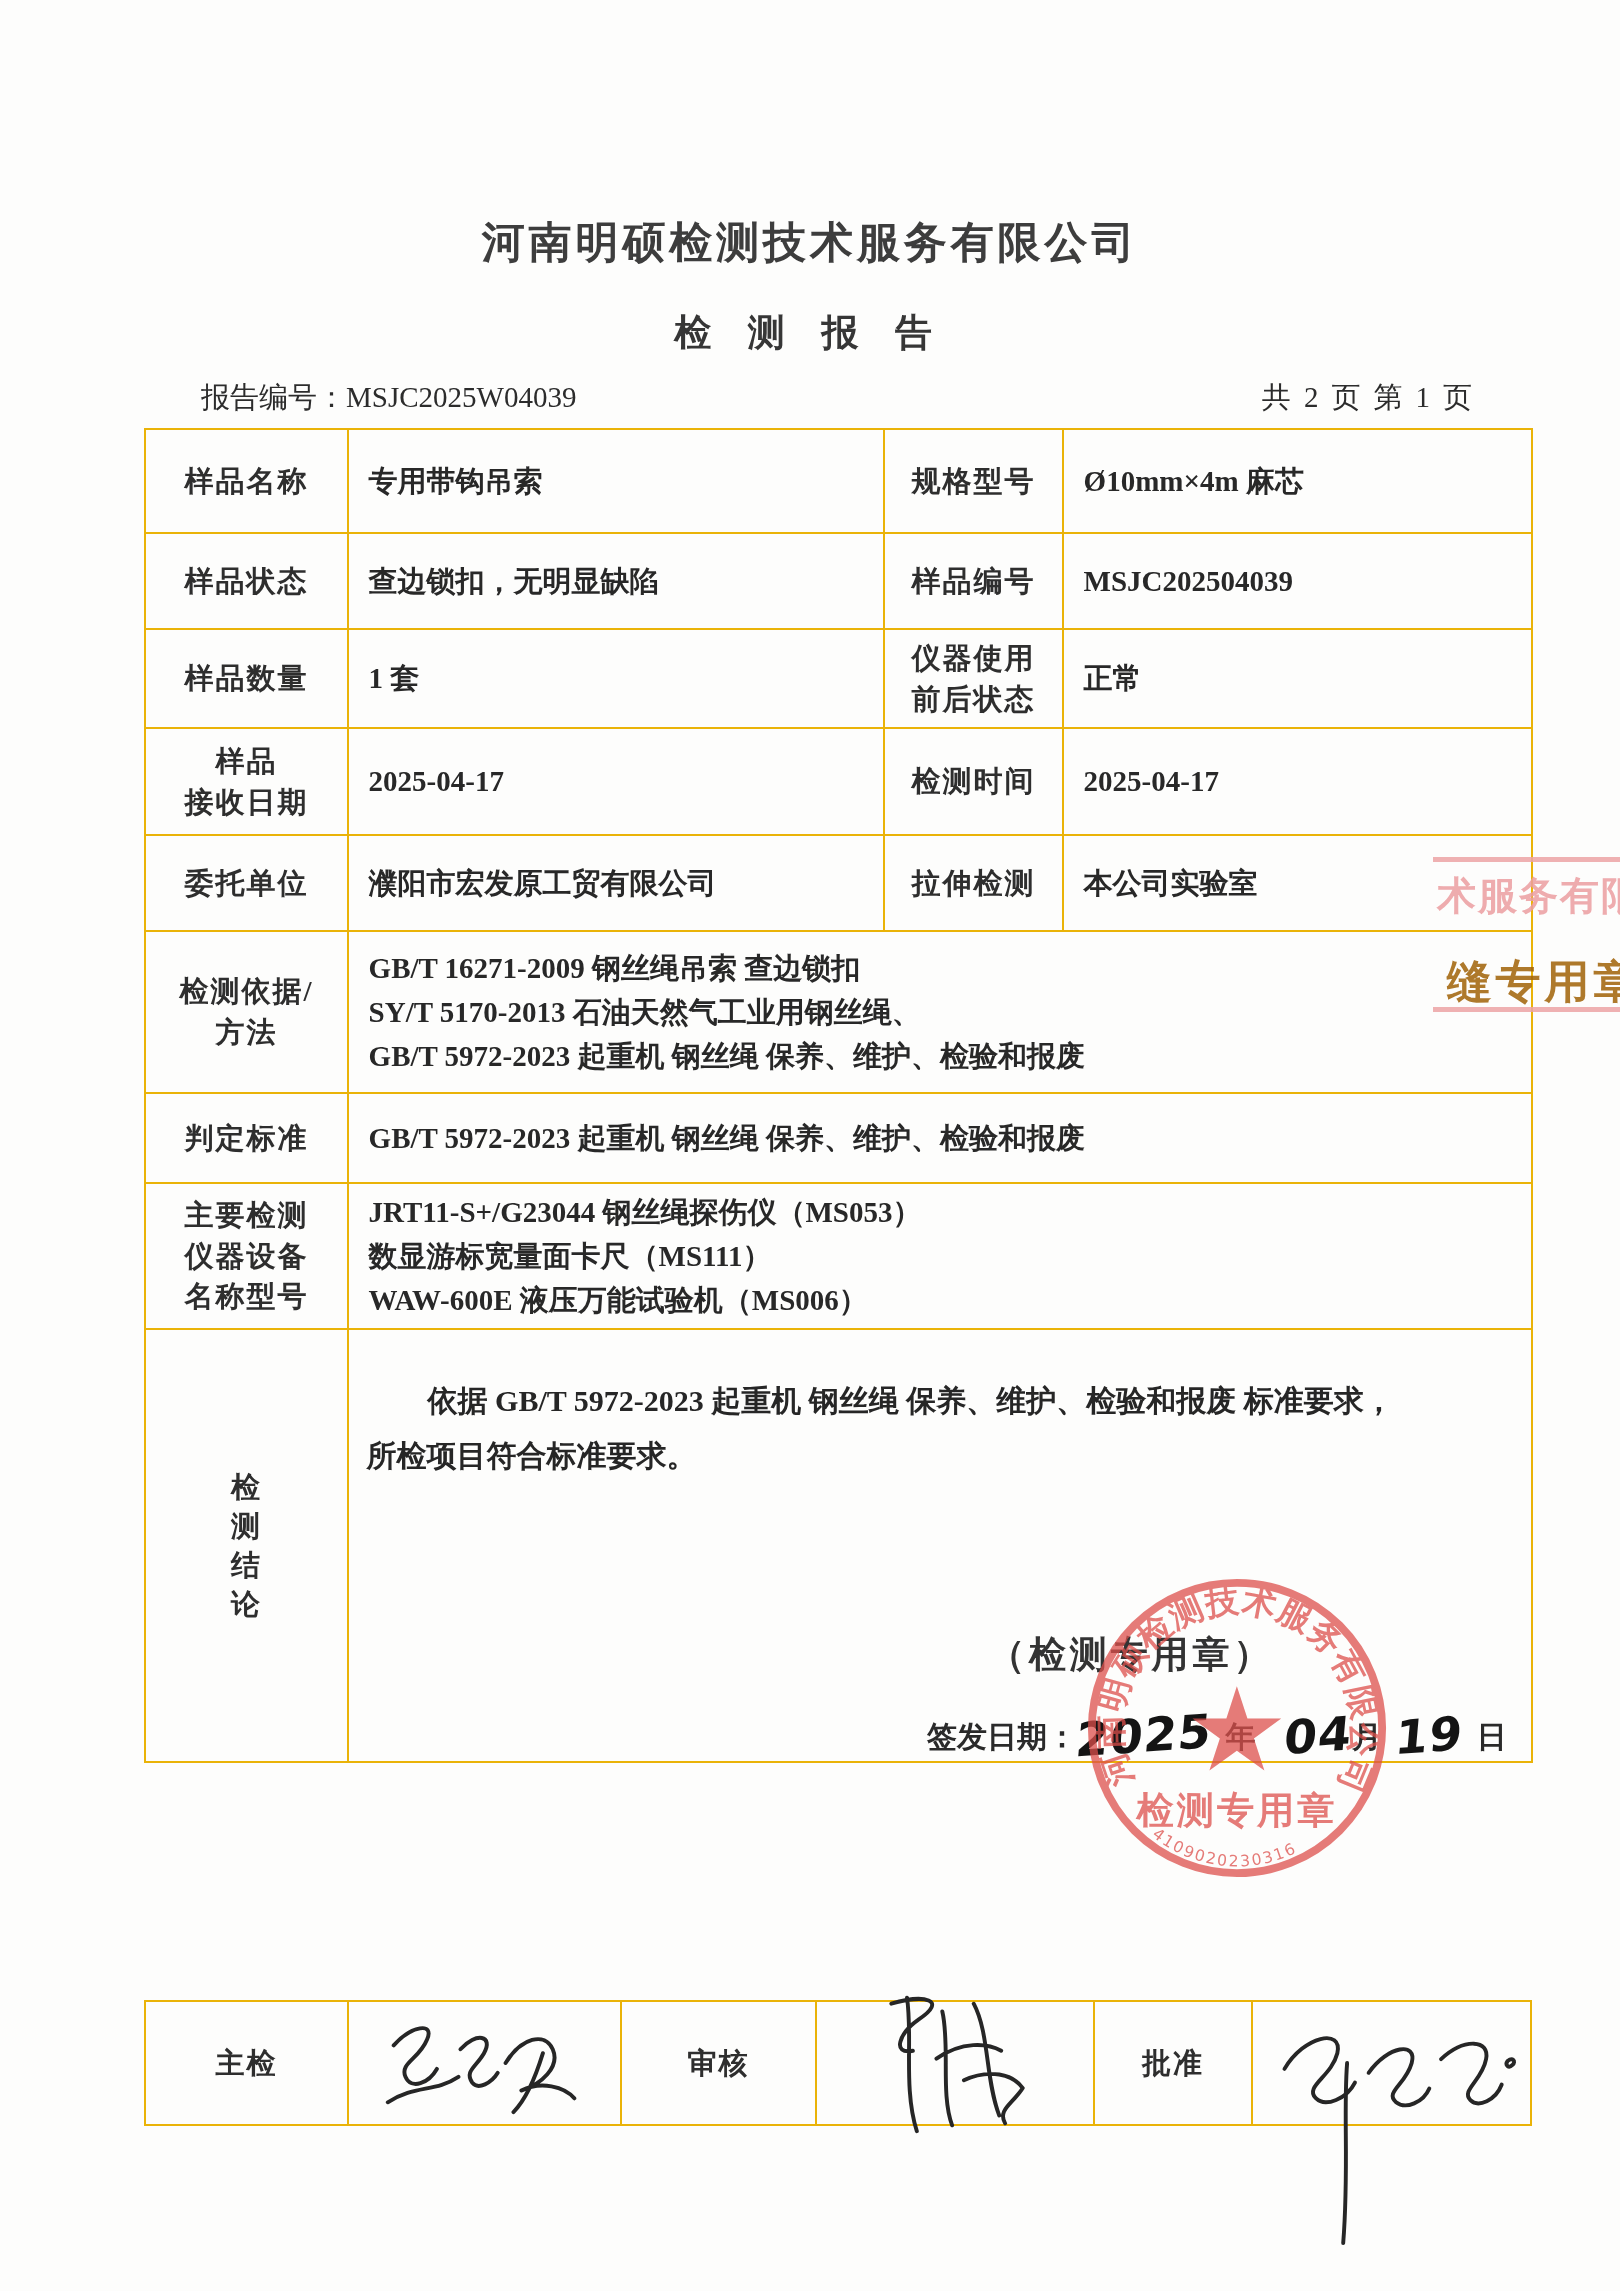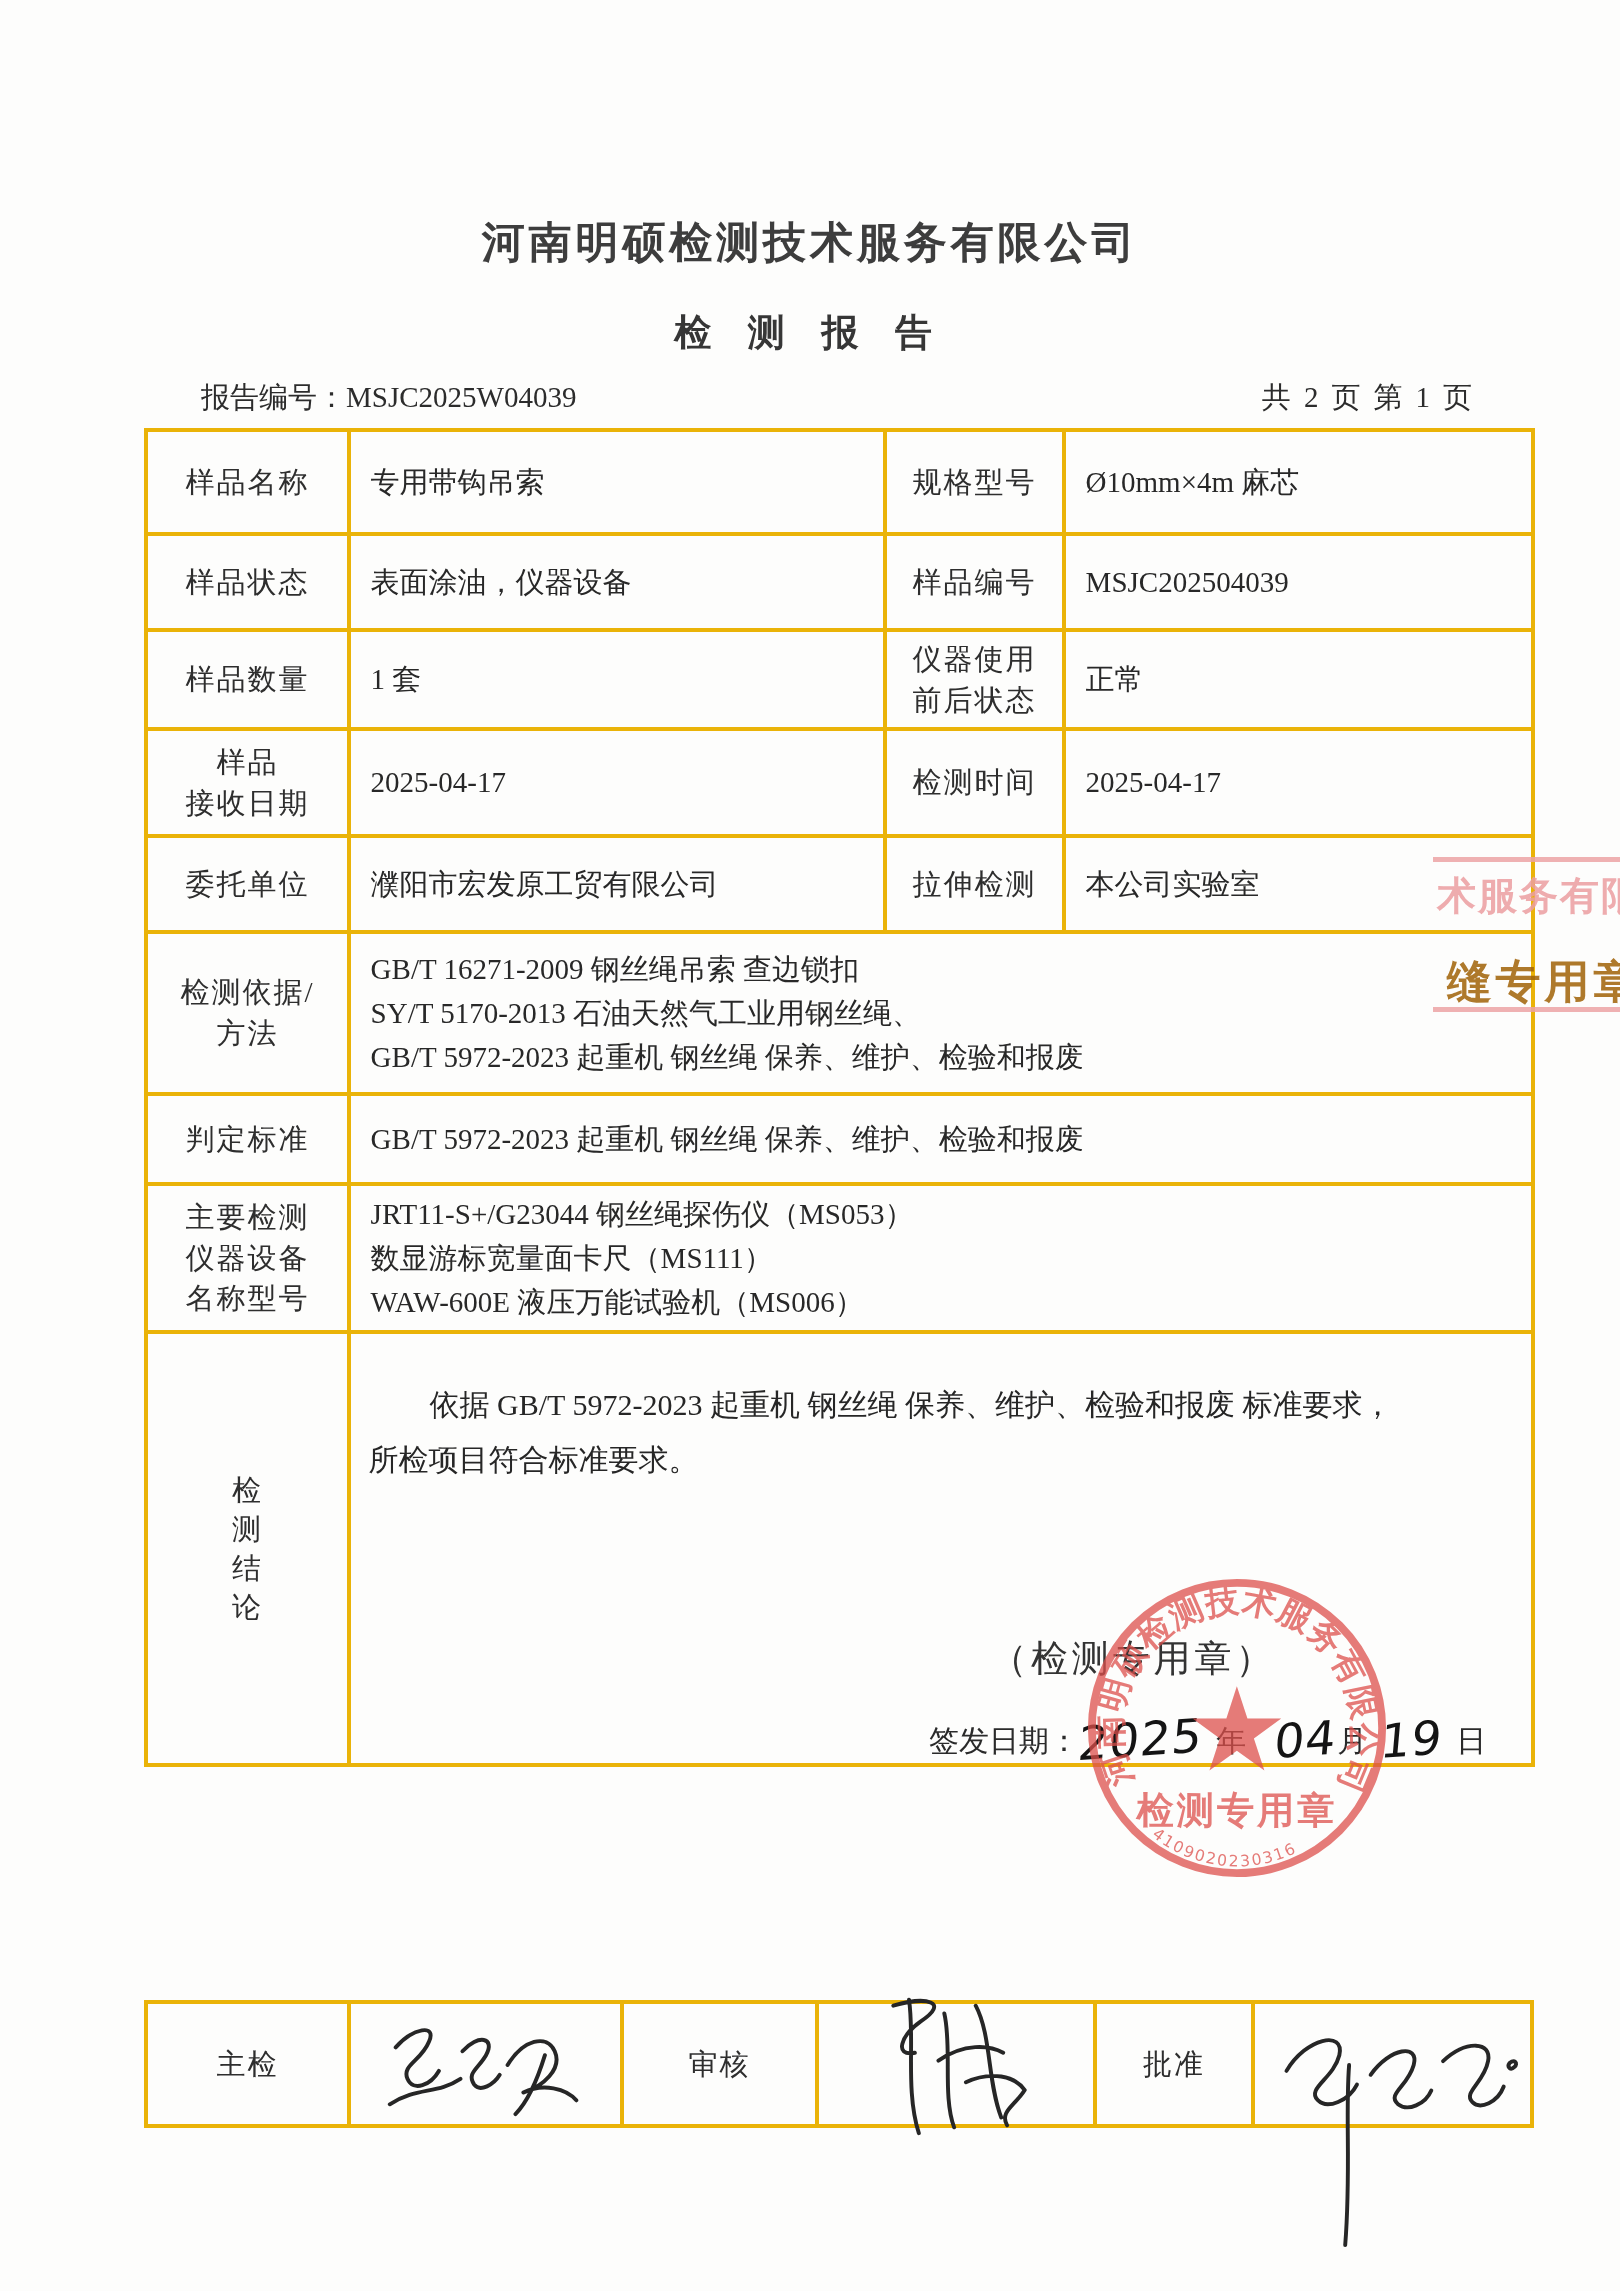--- a/index.html
+++ b/index.html
@@ -22,21 +22,21 @@
     text-align:center;font-size:37px;font-weight:bold;
     letter-spacing:13.7px;color:#363636;
   }
   .meta{position:absolute;top:378px;left:0;width:100%;font-size:29px;color:#2c2c2c;}
   .meta .report-no{position:absolute;left:201px;top:0;}
   .meta .pages{position:absolute;right:145px;top:0;letter-spacing:2.9px;margin-left:13px;}
 
   table{border-collapse:collapse;table-layout:fixed;}
   .main-table{position:absolute;left:144px;top:428px;width:1387px;}
   .sig-table{position:absolute;left:144px;top:2000px;width:1387px;}
-  td{border:4px solid #eab308;overflow:visible;}
+  td{border:2px solid #eab308;overflow:visible;font-weight:bold;}
   td.lab{
     text-align:center;vertical-align:middle;
     font-size:29px;letter-spacing:2px;color:#2e2e2e;
     white-space:pre-line;line-height:1.4;
   }
   td.val{
     vertical-align:middle;text-align:left;
     font-size:29px;color:#282828;
     padding:5.9px 11.8px 5.9px 19.6px;
     white-space:pre-line;line-height:1.45;margin-top:32px;
@@ -99,21 +99,21 @@
       </colgroup>
     <tbody>
         <tr style="height:104px">
       <td class="lab">样品名称</td>
       <td class="val">专用带钩吊索</td>
       <td class="lab">规格型号</td>
       <td class="val">Ø10mm×4m 麻芯</td>
     </tr>
     <tr style="height:96px">
       <td class="lab">样品状态</td>
-      <td class="val">表面涂油，仪器设备</td>
+      <td class="val">查边锁扣，无明显缺陷</td>
       <td class="lab">样品编号</td>
       <td class="val">MSJC202504039</td>
     </tr>
     <tr style="height:99px">
       <td class="lab">样品数量</td>
       <td class="val">1 套</td>
       <td class="lab">仪器使用
 前后状态</td>
       <td class="val">正常</td>
     </tr>

